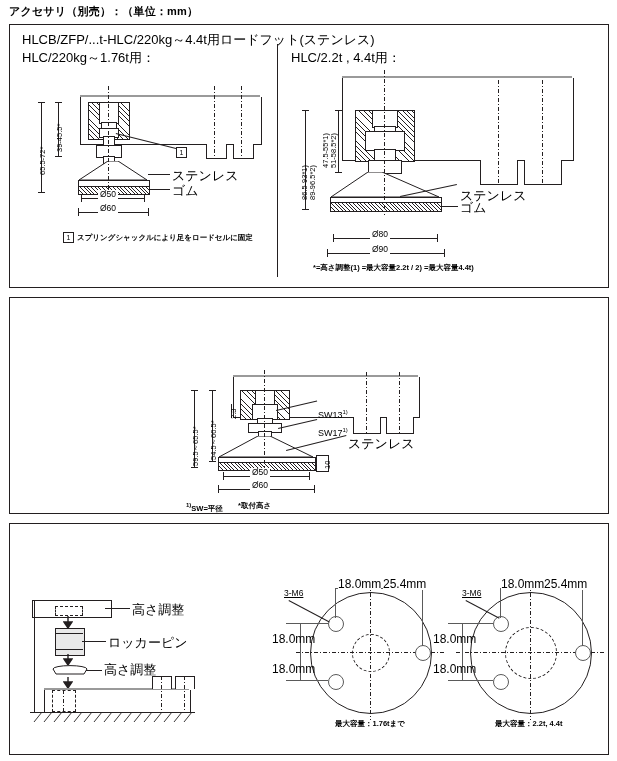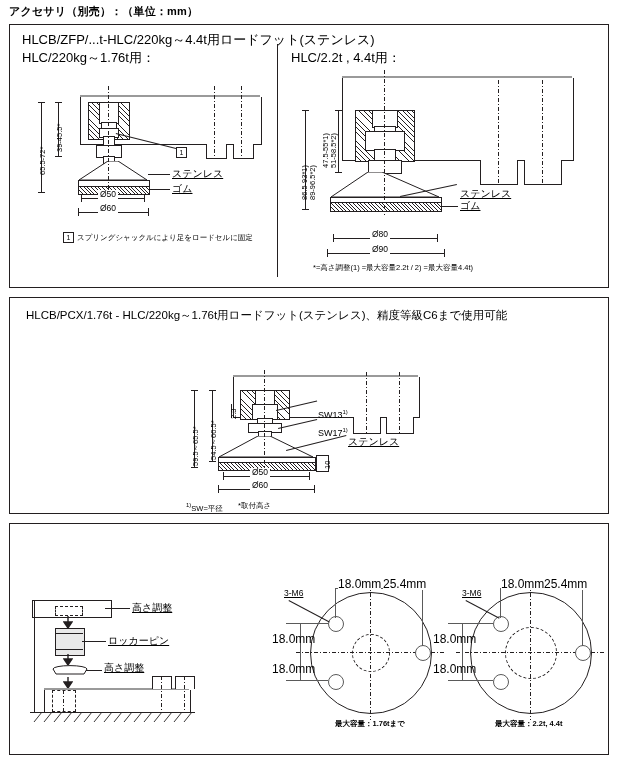--- a/index.html
+++ b/index.html
@@ -48,23 +48,23 @@
   .dashdot{
     position:absolute;width:1px;
     background:repeating-linear-gradient(to bottom,#231f20 0 4px,transparent 4px 6px,#231f20 6px 7px,transparent 7px 9px);
   }
   .dashdot-h{
     position:absolute;height:1px;
     background:repeating-linear-gradient(to right,#231f20 0 4px,transparent 4px 6px,#231f20 6px 7px,transparent 7px 9px);
   }
   .dimtxt{font-size:7.5px;}
   .dimtxt9{font-size:8.5px;}
-  .lbl{font-size:10px;text-decoration:underline;}
+  .lbl{font-size:13px;}
   .lbl9{font-size:9px;}
-  .note{font-size:7.5px;font-weight:normal;}
+  .note{font-size:7.5px;font-weight:bold;}
   .leader{position:absolute;background:#231f20;height:1px;transform-origin:0 0;}
   .sq{position:absolute;border:1px solid #231f20;font-size:7px;text-align:center;line-height:9px;width:9px;height:9px;}
 
   
   #cap-table{position:absolute;left:178px;top:595px;border-collapse:collapse;font-size:7.5px;font-weight:bold;}
   #cap-table td,#cap-table th{border:1px solid #231f20;padding:1px 3px;text-align:center;font-weight:bold;}
 
   
   .circ{position:absolute;border:1.3px solid #231f20;border-radius:50%;}
   .hole{position:absolute;border:1.6px solid #5a5a5a;border-radius:50%;background:#fff;}
@@ -195,21 +195,20 @@
 
     <div class="leader" style="left:400px;top:196px;width:58px;transform:rotate(-12deg);"></div>
     <div class="t lbl" style="left:460px;top:189px;">ステンレス</div>
     <div class="hline" style="left:440px;top:206px;width:18px;"></div>
     <div class="t lbl" style="left:460px;top:201px;">ゴム</div>
 
     <div class="t note" style="left:313px;top:264px;">*=高さ調整(1) =最大容量2.2t / 2) =最大容量4.4t)</div>
   </div>
 
   <div class="box" id="box2"></div>
-  <div class="t" id="b2-h1">HLCB/PCX/1.76t - HLC/220kg～1.76t用ロードフット(ステンレス)、精度等級C6まで使用可能</div>
 
   <div>
     <div class="capbar" style="left:233px;top:375px;width:185px;height:2px;"></div>
     <div class="plain" style="left:233px;top:377px;width:185px;height:13px;border-top:none;"></div>
     <div class="plain" style="left:233px;top:390px;width:185px;height:27px;border-top:none;"></div>
     <div class="plain" style="left:353px;top:417px;width:26px;height:16px;border-top:none;"></div>
     <div class="plain" style="left:386px;top:417px;width:26px;height:16px;border-top:none;"></div>
 
     <div class="hatch" style="left:240px;top:390px;width:48px;height:28px;"></div>
     <div class="plain" style="left:255px;top:390px;width:18px;height:14px;"></div>

